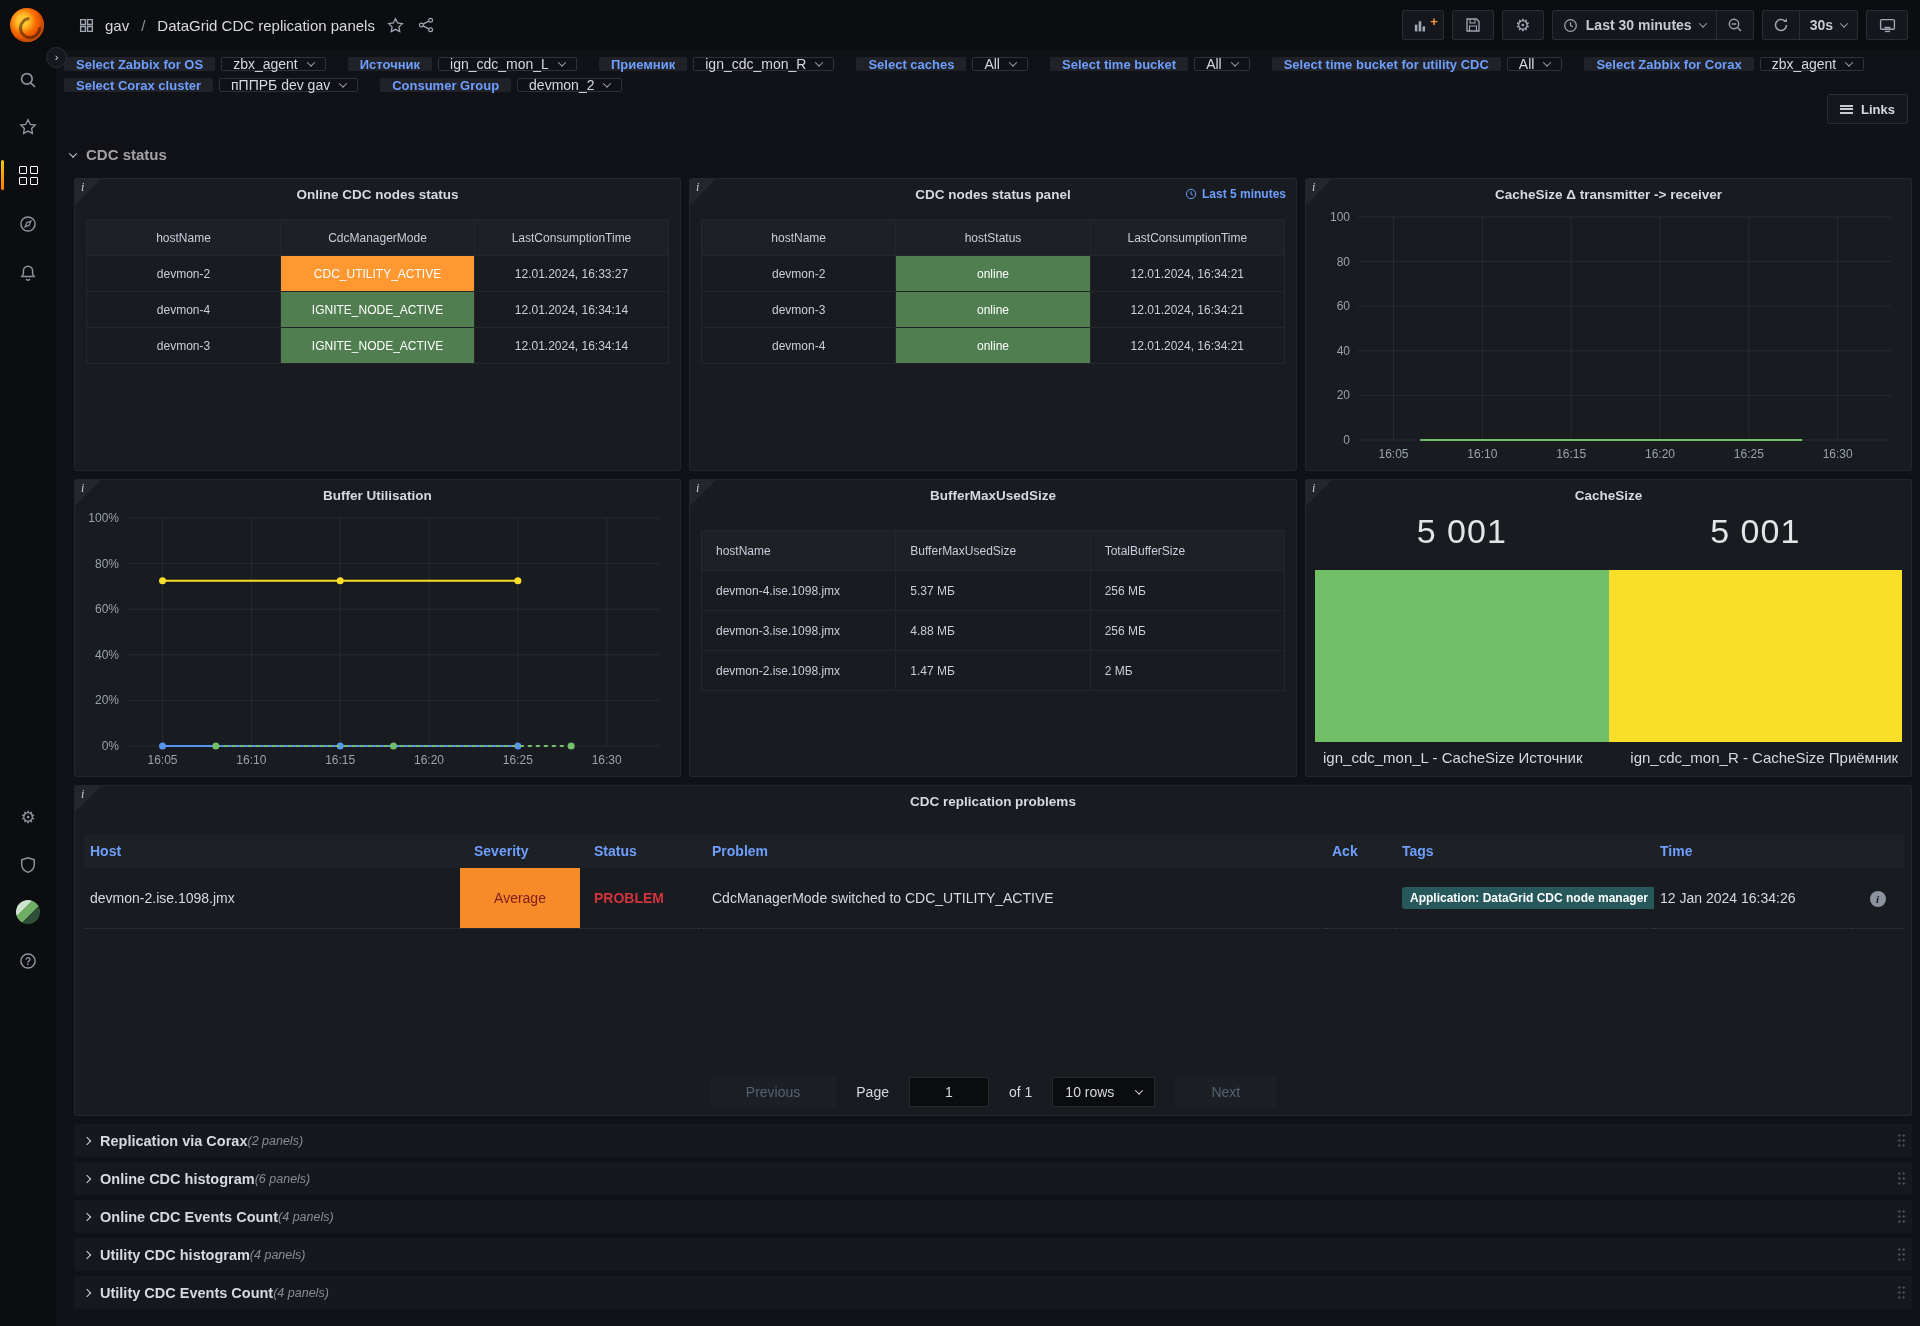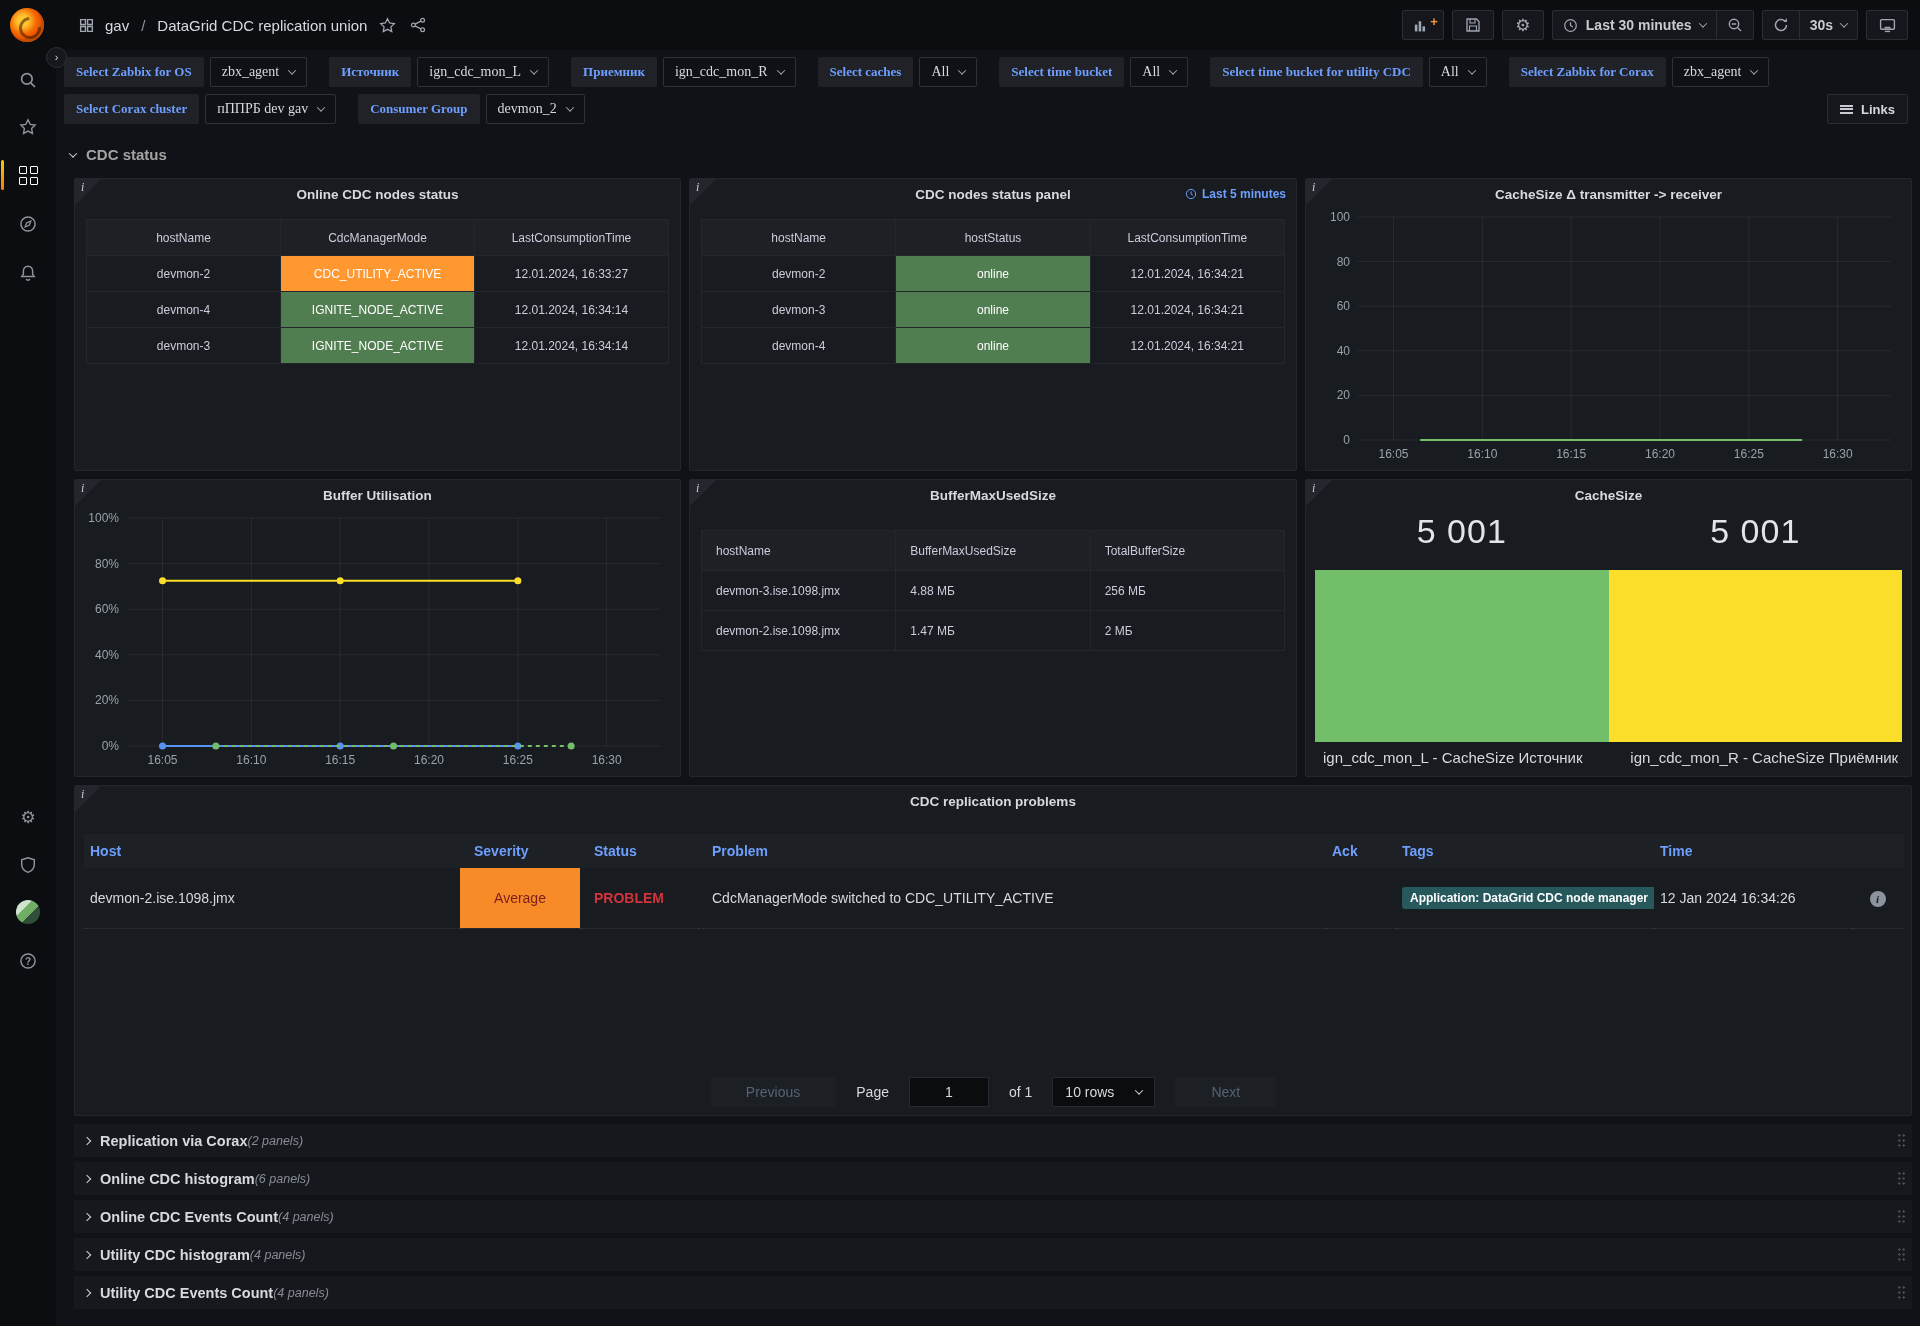--- a/index.html
+++ b/index.html
@@ -51,21 +51,21 @@
   .plusmark { position:absolute; right:5px; top:4px; color:#ff9830; font-weight:bold; font-size:13px; line-height:1; }
 
   .chev { display:inline-block; width:6px; height:6px; border-right:1.5px solid #9fa7b3;
     border-bottom:1.5px solid #9fa7b3; transform:rotate(45deg) translate(-1px,-1px); }
   .chev-r { display:inline-block; width:6px; height:6px; border-right:1.7px solid #d4d5da;
     border-bottom:1.7px solid #d4d5da; transform:rotate(-45deg); }
 
   
   .vars { position:absolute; left:64px; top:57px; right:10px; z-index:10; }
   .var-row { display:flex; gap:22px; margin-bottom:7px; flex-wrap:nowrap; }
-  .var-pair { display:flex; gap:6px; height:30px;font-family:Liberation Serif, serif; }
+  .var-pair { display:flex; gap:6px; height:14px; }
   .var-label { background:#202227; color:#6e9fff; font-weight:bold; font-size:13px;
     display:flex; align-items:center; padding:0 12px; border-radius:2px; white-space:nowrap; }
   .var-value { background:#0f1116; border:1px solid #2e3138; color:#d8d9df; font-size:14px;
     display:flex; align-items:center; gap:10px; padding:0 11px; border-radius:2px; white-space:nowrap; cursor:pointer; }
   .links-btn { position:absolute; right:2px; top:37px; height:30px; background:#15171c; border:1px solid #2a2d33;
     border-radius:2px; display:flex; align-items:center; gap:8px; padding:0 12px; color:#d8d9df;
     font-size:13px; font-weight:bold; cursor:pointer; }
   .burger { display:inline-block; width:13px; height:9px; border-top:2px solid #c7cad1;
     border-bottom:2px solid #c7cad1; position:relative; }
   .burger::after{ content:""; position:absolute; left:0; right:0; top:1.5px; height:2px; background:#c7cad1; }
@@ -255,21 +255,21 @@
 
 <div class="navbar">
   <div class="crumb">
     <span style="color:#9fa7b3">
         <svg width="17" height="17">
           <use href="#i-grid"></use>
         </svg>
       </span>
     <span>gav</span>
     <span class="sep">/</span>
-    <span>DataGrid CDC replication union</span>
+    <span>DataGrid CDC replication panels</span>
   </div>
   <div class="crumb-icons">
     <span>
         <svg width="17" height="17">
           <use href="#i-star"></use>
         </svg>
       </span>
     <span>
         <svg width="16" height="16">
           <use href="#i-share"></use>
@@ -565,20 +565,25 @@
   <table class="g-table tbl-left" style="margin-top:20px">
       <thead>
         <tr>
           <th>hostName</th>
           <th>BufferMaxUsedSize</th>
           <th>TotalBufferSize</th>
         </tr>
       </thead>
       <tbody>
         <tr>
+          <td>devmon-4.ise.1098.jmx</td>
+          <td>5.37 МБ</td>
+          <td>256 МБ</td>
+        </tr>
+        <tr>
           <td>devmon-3.ise.1098.jmx</td>
           <td>4.88 МБ</td>
           <td>256 МБ</td>
         </tr>
         <tr>
           <td>devmon-2.ise.1098.jmx</td>
           <td>1.47 МБ</td>
           <td>2 МБ</td>
         </tr>
       </tbody>

